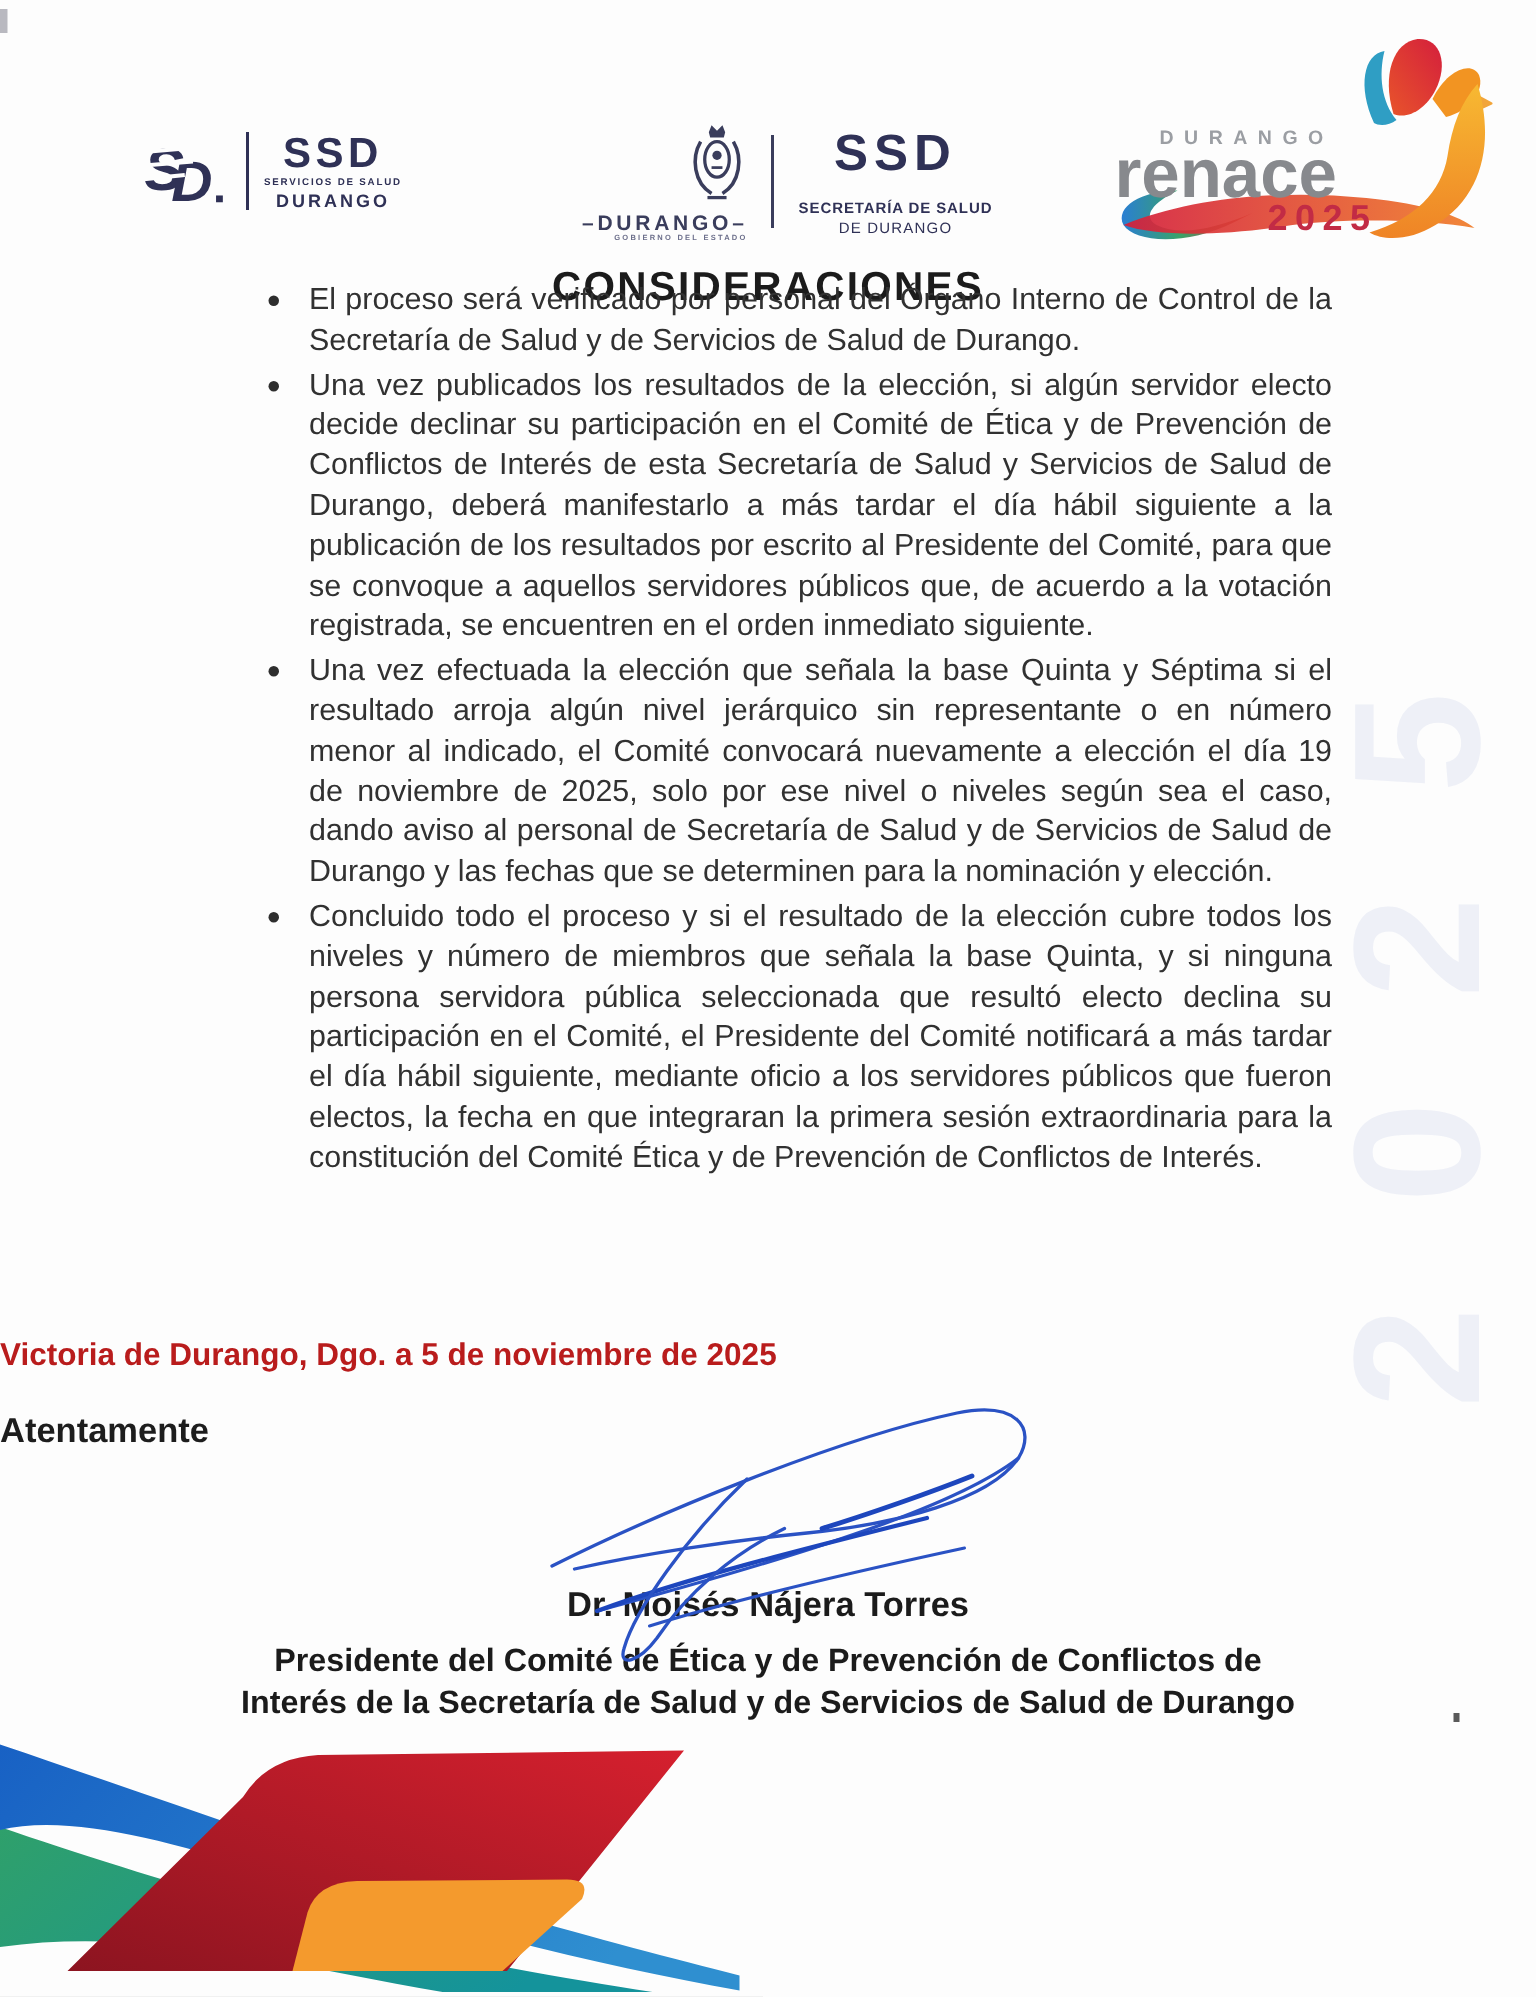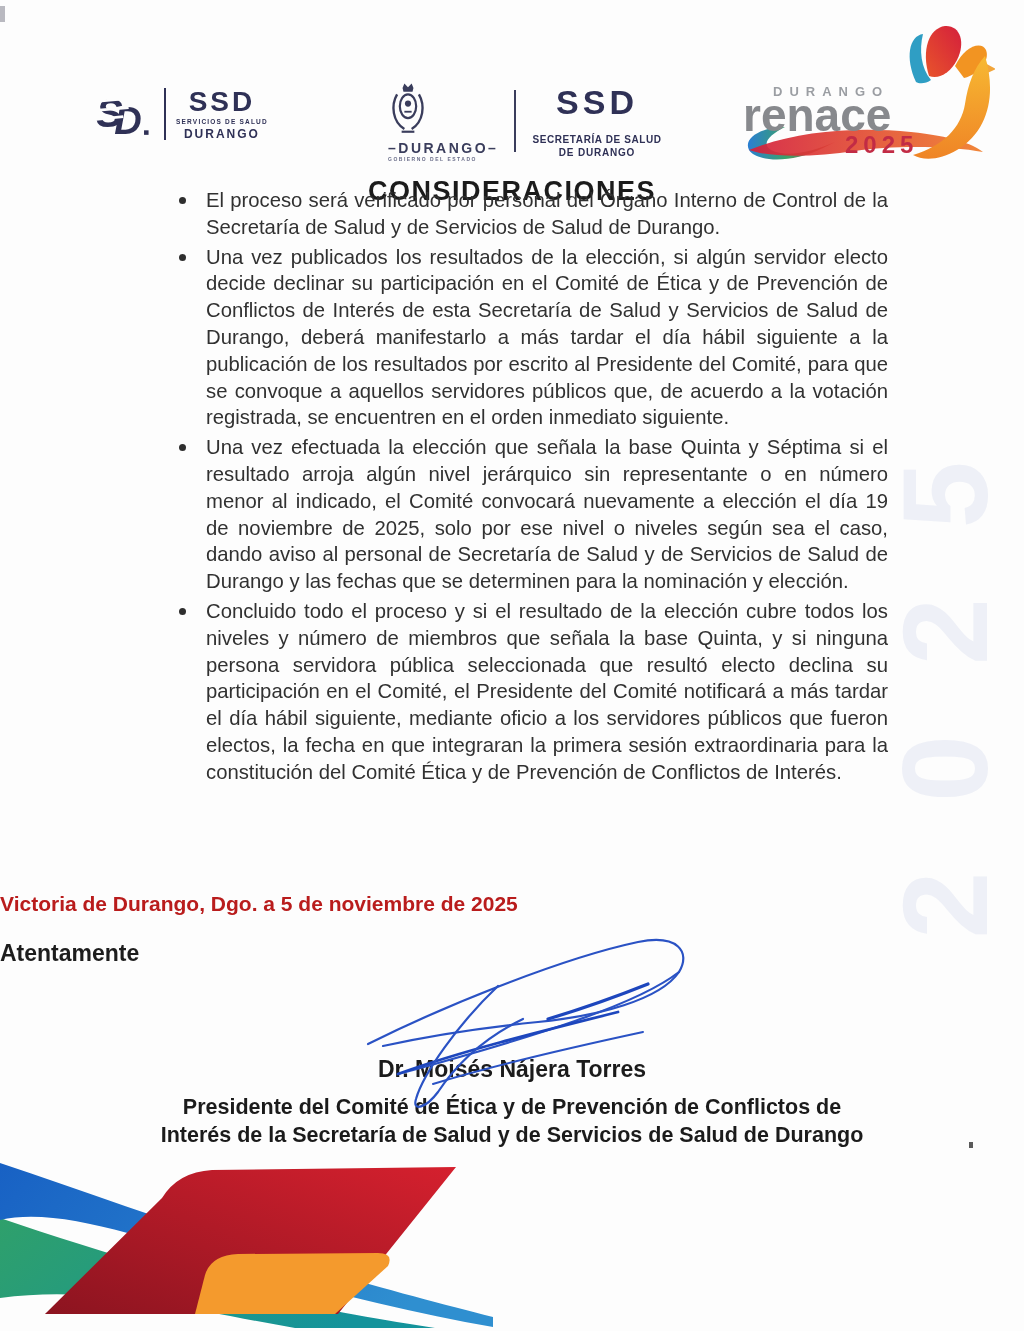--- a/index.html
+++ b/index.html
@@ -10,28 +10,28 @@
   }
   
   .hdr-left{position:absolute;left:96px;top:86px;display:flex;align-items:center;gap:10px;}
   .hdr-left .divider{width:2px;height:52px;background:#2f3156;}
   .hdr-left .txt{display:flex;flex-direction:column;align-items:center;color:#2f3156;line-height:1;}
   .hdr-left .acr{font-size:28px;font-weight:900;letter-spacing:3px;}
   .hdr-left .l1{font-size:6.5px;font-weight:700;letter-spacing:1.2px;margin-top:3px;}
   .hdr-left .l2{font-size:12px;font-weight:800;letter-spacing:2px;margin-top:2px;}
 
   .hdr-center{position:absolute;left:388px;top:80px;display:flex;align-items:center;gap:16px;}
-  .hdr-center .crest-col{display:flex;flex-direction:column;align-items:flex-start;color:#3a3d5c;line-height:1;}
+  .hdr-center .crest-col{display:flex;flex-direction:column;align-items:flex-end;color:#3a3d5c;line-height:1;}
   .hdr-center .state{font-size:14px;font-weight:800;letter-spacing:2.5px;margin-top:3px;}
   .hdr-center .state-sub{font-size:5px;font-weight:700;letter-spacing:1.5px;margin-top:2px;color:#6b6e8a;}
   .hdr-center .divider{width:2px;height:62px;background:#3a3d5c;}
   .hdr-center .ssd-col{display:flex;flex-direction:column;align-items:center;color:#2f3156;line-height:1;}
   .hdr-center .acr{font-size:34px;font-weight:900;letter-spacing:4px;}
   .hdr-center .l1{font-size:10px;font-weight:700;letter-spacing:0.6px;margin-top:16px;}
-  .hdr-center .l2{font-size:10px;font-weight:700;letter-spacing:0.8px;margin-top:3px;}
+  .hdr-center .l2{font-size:10px;font-weight:400;letter-spacing:0.8px;margin-top:3px;}
 
   .hdr-renace{position:absolute;left:733px;top:22px;width:262px;height:152px;}
   .hdr-renace svg{position:absolute;left:0;top:0;}
 
   
   .doc-title{
     position:absolute;left:0;top:176px;width:100%;text-align:center;
     font-size:27px;font-weight:800;letter-spacing:1.5px;color:#1b1b1b;
   }
 

